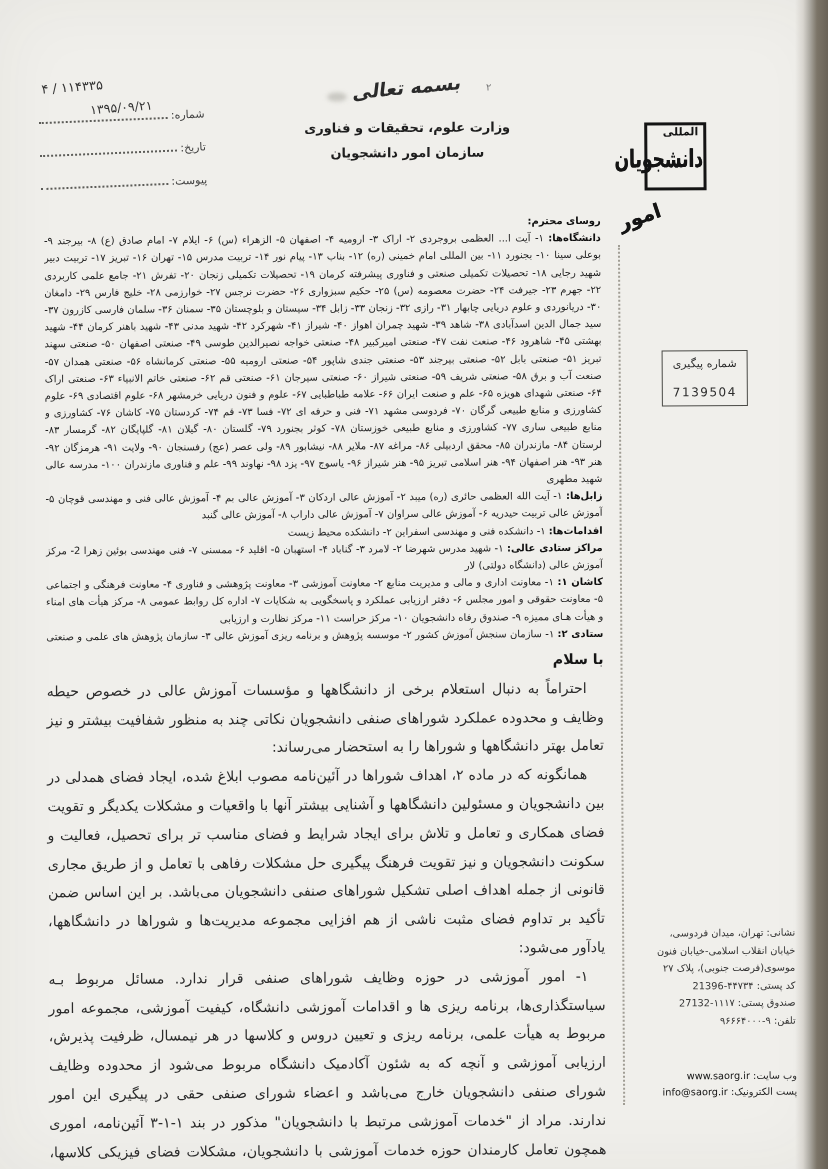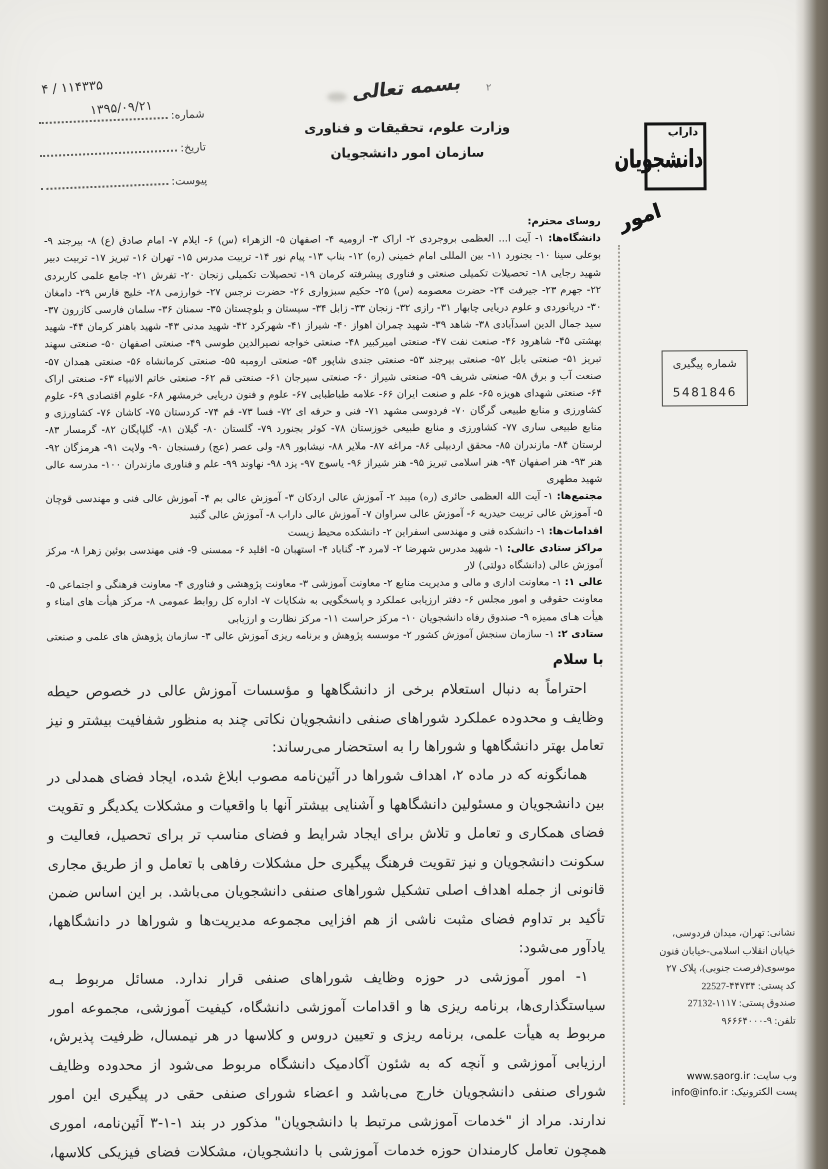--- a/index.html
+++ b/index.html
@@ -56,21 +56,21 @@
     position:absolute; left:46px; top:646px; width:557px;
     direction:rtl; text-align:justify; font-size:14.2px; line-height:28.8px; color:#2b2b2b;
   }
   .salutation{font-weight:bold; color:#151515;}
   .letter p{margin:0; text-indent:17px;}
   
   .address{
     position:absolute; left:629px; top:926px; width:164px;
     direction:rtl; text-align:right; font-size:9.8px; line-height:17.6px; color:#333;
   }
-  .address div{white-space:nowrap;font-family:Liberation Serif, serif;}
+  .address div{white-space:nowrap;}
   .webmail{
     position:absolute; left:612px; top:1070px; width:182px;
     direction:rtl; text-align:right; font-size:9.8px; line-height:15.5px; color:#222;
   }
   .webmail .url{font-weight:normal; color:#111;}
 </style>
 </head>
 <body>
 
 <div class="page">
@@ -96,65 +96,65 @@
     <div class="head-center">
       <span class="besmele">بسمه تعالی</span>
       <div class="ministry">وزارت علوم، تحقیقات و فناوری</div>
       <div class="org-name">سازمان امور دانشجویان</div>
     </div>
     <span class="tiny-mark">۲</span>
     <span class="smudge"></span>
 
     <div class="logo">
       <div class="logo-frame"></div>
-      <span class="logo-w1">داراب</span>
+      <span class="logo-w1">المللی</span>
       <span class="logo-w3">دانشجویان</span>
       <span class="logo-w2">امور</span>
     </div>
 
     <div class="v-dotted"></div>
 
     <div class="tracking-box">
       <span>شماره پیگیری</span>
-      <span class="tracking-num">5481846</span>
+      <span class="tracking-num">7139504</span>
     </div>
 
     <div class="recipients">
       <div class="rec-heading">روسای محترم:</div>
       <p><b>دانشگاه‌ها:</b><span> ۱- آیت ا... العظمی بروجردی ۲- اراک ۳- ارومیه ۴- اصفهان ۵- الزهراء (س) ۶- ایلام ۷- امام صادق (ع) ۸- بیرجند ۹- بوعلی سینا ۱۰- بجنورد ۱۱- بین المللی امام خمینی (ره) ۱۲- بناب ۱۳- پیام نور ۱۴- تربیت مدرس ۱۵- تهران ۱۶- تبریز ۱۷- تربیت دبیر شهید رجایی ۱۸- تحصیلات تکمیلی صنعتی و فناوری پیشرفته کرمان ۱۹- تحصیلات تکمیلی زنجان ۲۰- تفرش ۲۱- جامع علمی کاربردی ۲۲- جهرم ۲۳- جیرفت ۲۴- حضرت معصومه (س) ۲۵- حکیم سبزواری ۲۶- حضرت نرجس ۲۷- خوارزمی ۲۸- خلیج فارس ۲۹- دامغان ۳۰- دریانوردی و علوم دریایی چابهار ۳۱- رازی ۳۲- زنجان ۳۳- زابل ۳۴- سیستان و بلوچستان ۳۵- سمنان ۳۶- سلمان فارسی کازرون ۳۷- سید جمال الدین اسدآبادی ۳۸- شاهد ۳۹- شهید چمران اهواز ۴۰- شیراز ۴۱- شهرکرد ۴۲- شهید مدنی ۴۳- شهید باهنر کرمان ۴۴- شهید بهشتی ۴۵- شاهرود ۴۶- صنعت نفت ۴۷- صنعتی امیرکبیر ۴۸- صنعتی خواجه نصیرالدین طوسی ۴۹- صنعتی اصفهان ۵۰- صنعتی سهند تبریز ۵۱- صنعتی بابل ۵۲- صنعتی بیرجند ۵۳- صنعتی جندی شاپور ۵۴- صنعتی ارومیه ۵۵- صنعتی کرمانشاه ۵۶- صنعتی همدان ۵۷- صنعت آب و برق ۵۸- صنعتی شریف ۵۹- صنعتی شیراز ۶۰- صنعتی سیرجان ۶۱- صنعتی قم ۶۲- صنعتی خاتم الانبیاء ۶۳- صنعتی اراک ۶۴- صنعتی شهدای هویزه ۶۵- علم و صنعت ایران ۶۶- علامه طباطبایی ۶۷- علوم و فنون دریایی خرمشهر ۶۸- علوم اقتصادی ۶۹- علوم کشاورزی و منابع طبیعی گرگان ۷۰- فردوسی مشهد ۷۱- فنی و حرفه ای ۷۲- فسا ۷۳- قم ۷۴- کردستان ۷۵- کاشان ۷۶- کشاورزی و منابع طبیعی ساری ۷۷- کشاورزی و منابع طبیعی خوزستان ۷۸- کوثر بجنورد ۷۹- گلستان ۸۰- گیلان ۸۱- گلپایگان ۸۲- گرمسار ۸۳- لرستان ۸۴- مازندران ۸۵- محقق اردبیلی ۸۶- مراغه ۸۷- ملایر ۸۸- نیشابور ۸۹- ولی عصر (عج) رفسنجان ۹۰- ولایت ۹۱- هرمزگان ۹۲- هنر ۹۳- هنر اصفهان ۹۴- هنر اسلامی تبریز ۹۵- هنر شیراز ۹۶- یاسوج ۹۷- یزد ۹۸- نهاوند ۹۹- علم و فناوری مازندران ۱۰۰- مدرسه عالی شهید مطهری</span></p>
-      <p><b>مجتمع‌ها:</b><span> ۱- آیت الله العظمی حائری (ره) میبد ۲- آموزش عالی اردکان ۳- آموزش عالی بم ۴- آموزش عالی فنی و مهندسی قوچان ۵- آموزش عالی تربیت حیدریه ۶- آموزش عالی سراوان ۷- آموزش عالی داراب ۸- آموزش عالی گنبد</span></p>
+      <p><b>زابل‌ها:</b><span> ۱- آیت الله العظمی حائری (ره) میبد ۲- آموزش عالی اردکان ۳- آموزش عالی بم ۴- آموزش عالی فنی و مهندسی قوچان ۵- آموزش عالی تربیت حیدریه ۶- آموزش عالی سراوان ۷- آموزش عالی داراب ۸- آموزش عالی گنبد</span></p>
       <p><b>اقدامات‌ها:</b><span> ۱- دانشکده فنی و مهندسی اسفراین ۲- دانشکده محیط زیست</span></p>
-      <p><b>مراکز ستادی عالی:</b><span> ۱- شهید مدرس شهرضا ۲- لامرد ۳- گناباد ۴- استهبان ۵- اقلید ۶- ممسنی 9- فنی مهندسی بوئین زهرا ۸- مرکز آموزش عالی (دانشگاه دولتی) لار</span></p>
-      <p><b>عالی ۱:</b><span> ۱- معاونت اداری و مالی و مدیریت منابع ۲- معاونت آموزشی ۳- معاونت پژوهشی و فناوری ۴- معاونت فرهنگی و اجتماعی ۵- معاونت حقوقی و امور مجلس ۶- دفتر ارزیابی عملکرد و پاسخگویی به شکایات ۷- اداره کل روابط عمومی ۸- مرکز هیأت های امناء و هیأت هـای ممیزه ۹- صندوق رفاه دانشجویان ۱۰- مرکز حراست ۱۱- مرکز نظارت و ارزیابی</span></p>
+      <p><b>مراکز ستادی عالی:</b><span> ۱- شهید مدرس شهرضا ۲- لامرد ۳- گناباد ۴- استهبان ۵- اقلید ۶- ممسنی ۷- فنی مهندسی بوئین زهرا 2- مرکز آموزش عالی (دانشگاه دولتی) لار</span></p>
+      <p><b>کاشان ۱:</b><span> ۱- معاونت اداری و مالی و مدیریت منابع ۲- معاونت آموزشی ۳- معاونت پژوهشی و فناوری ۴- معاونت فرهنگی و اجتماعی ۵- معاونت حقوقی و امور مجلس ۶- دفتر ارزیابی عملکرد و پاسخگویی به شکایات ۷- اداره کل روابط عمومی ۸- مرکز هیأت های امناء و هیأت هـای ممیزه ۹- صندوق رفاه دانشجویان ۱۰- مرکز حراست ۱۱- مرکز نظارت و ارزیابی</span></p>
       <p><b>ستادی ۲:</b><span> ۱- سازمان سنجش آموزش کشور ۲- موسسه پژوهش و برنامه ریزی آموزش عالی ۳- سازمان پژوهش های علمی و صنعتی ایران</span></p>
     </div>
 
     <div class="letter">
       <div class="salutation">با سلام</div>
       <p>احتراماً به دنبال استعلام برخی از دانشگاهها و مؤسسات آموزش عالی در خصوص حیطه وظایف و محدوده عملکرد شوراهای صنفی دانشجویان نکاتی چند به منظور شفافیت بیشتر و نیز تعامل بهتر دانشگاهها و شوراها را به استحضار می‌رساند:</p>
       <p>همانگونه که در ماده ۲، اهداف شوراها در آئین‌نامه مصوب ابلاغ شده، ایجاد فضای همدلی در بین دانشجویان و مسئولین دانشگاهها و آشنایی بیشتر آنها با واقعیات و مشکلات یکدیگر و تقویت فضای همکاری و تعامل و تلاش برای ایجاد شرایط و فضای مناسب تر برای تحصیل، فعالیت و سکونت دانشجویان و نیز تقویت فرهنگ پیگیری حل مشکلات رفاهی با تعامل و از طریق مجاری قانونی از جمله اهداف اصلی تشکیل شوراهای صنفی دانشجویان می‌باشد. بر این اساس ضمن تأکید بر تداوم فضای مثبت ناشی از هم افزایی مجموعه مدیریت‌ها و شوراها در دانشگاهها، یادآور می‌شود:</p>
       <p>۱- امور آموزشی در حوزه وظایف شوراهای صنفی قرار ندارد. مسائل مربوط بـه سیاستگذاری‌ها، برنامه ریزی ها و اقدامات آموزشی دانشگاه، کیفیت آموزشی، مجموعه امور مربوط به هیأت علمی، برنامه ریزی و تعیین دروس و کلاسها در هر نیمسال، ظرفیت پذیرش، ارزیابی آموزشی و آنچه که به شئون آکادمیک دانشگاه مربوط می‌شود از محدوده وظایف شورای صنفی دانشجویان خارج می‌باشد و اعضاء شورای صنفی حقی در پیگیری این امور ندارند. مراد از "خدمات آموزشی مرتبط با دانشجویان" مذکور در بند ۱-۱-۳ آئین‌نامه، اموری همچون تعامل کارمندان حوزه خدمات آموزشی با دانشجویان، مشکلات فضای فیزیکی کلاسها، مراکز کامپیوتر و نظایر آن می‌باشند که در تعامل با مسئولین</p>
     </div>
 
     <div class="address">
       <div>نشانی: تهران، میدان فردوسی،</div>
       <div>خیابان انقلاب اسلامی-خیابان فنون</div>
       <div>موسوی(فرصت جنوبی)، پلاک ۲۷</div>
-      <div>کد پستی: ۴۴۷۳۴-22527</div>
+      <div>کد پستی: ۴۴۷۳۴-21396</div>
       <div>صندوق پستی: ۱۱۱۷-27132</div>
       <div>تلفن: ۹-۹۶۶۶۴۰۰۰</div>
     </div>
 
     <div class="webmail">
       <div>
         <span>وب سایت:</span>
         <span class="url">www.saorg.ir</span>
       </div>
       <div>
         <span>پست الکترونیک:</span>
-        <span class="url">info@info.ir</span>
+        <span class="url">info@saorg.ir</span>
       </div>
     </div>
 
   </div>
 
   <div class="scan-strip"></div>
 </div>
 
 </body></html>

